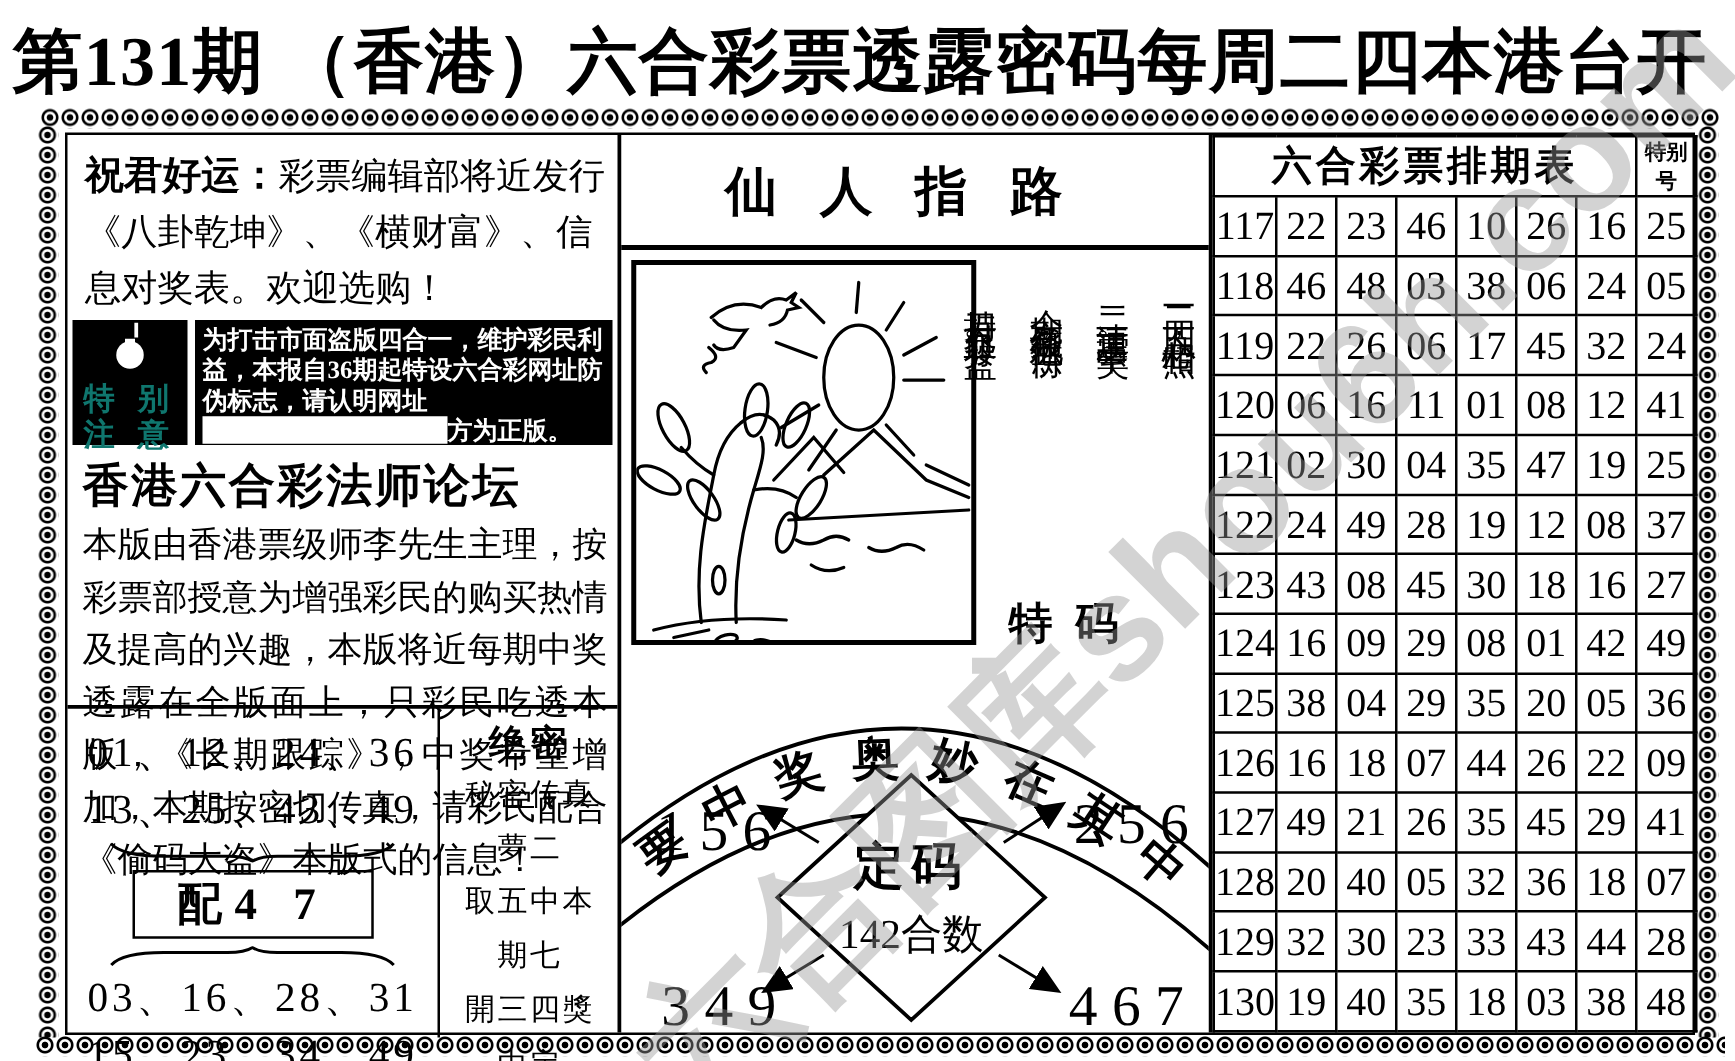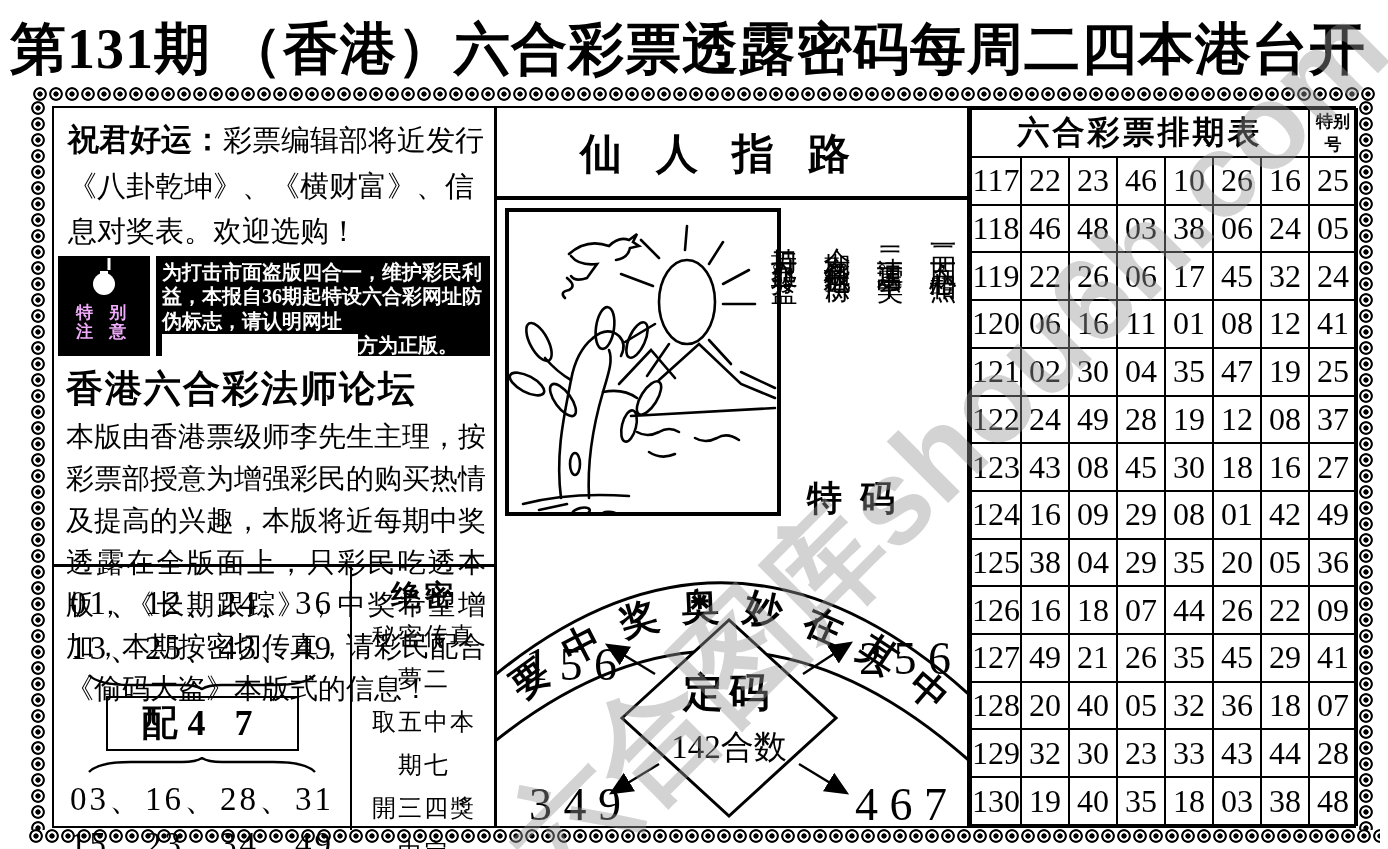--- a/index.html
+++ b/index.html
@@ -27,22 +27,22 @@
     border:2px solid #000;
   }
   .vdivider { position:absolute; top:0; bottom:0; width:3px; background:#000; }
   
   #col-left { position:absolute; left:0; top:0; width:440px; height:100%; }
   #greeting { padding:8px 10px 0 14px; font-size:29px; line-height:1.55; }
   #greeting .lead { font-weight:bold; font-size:31px; }
   .sig { text-align:right; font-weight:bold; font-size:26px; padding-right:44px; line-height:1.45; }
   #notice { position:absolute; left:4px; top:148px; width:432px; height:100px; display:flex; }
   #notice-label {
-    width:92px; background:#000; color:#f0abfc; text-align:center;
-    font-size:17px; font-weight:bold; line-height:1.15; padding-top:2px;
+    width:92px; background:#000; color:#0f766e; text-align:center;
+    font-size:25px; font-weight:bold; line-height:1.15; padding-top:2px;
   }
   #notice-label .char-line { letter-spacing:6px; }
   #notice-main {
     margin-left:6px; flex:1; background:#000; color:#fff;
     font-size:20px; font-weight:bold; line-height:1.22; padding:4px 4px 2px 6px;
   }
   #notice-blank { display:inline-block; width:196px; height:22px; background:#fff; vertical-align:-4px; }
   #notice-footer { display:flex; justify-content:space-between; font-size:21px; padding:2px 4px 0 2px; }
   #forum { position:absolute; left:0; top:252px; width:440px; padding:4px 8px 0 12px; }
   #forum h2 { font-size:37px; font-weight:bold; letter-spacing:2px; }

